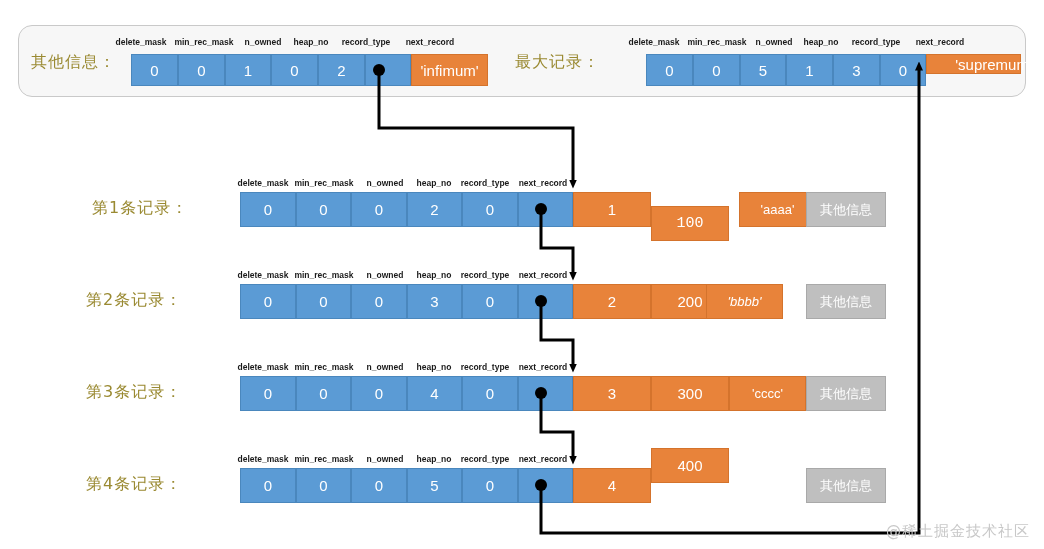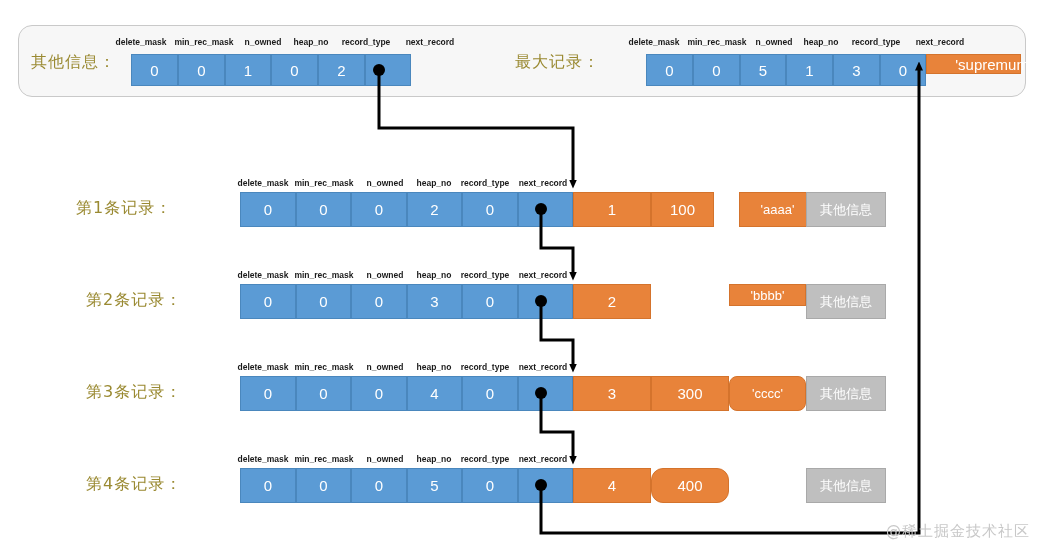--- a/index.html
+++ b/index.html
@@ -121,115 +121,117 @@
     <div class="hdr" style="left:268px; top:11px; width:48px;">heap_no</div>
     <div class="hdr" style="left:314px; top:11px; width:66px;">record_type</div>
     <div class="hdr" style="left:378px; top:11px; width:66px;">next_record</div>
 
     <div class="cell blue" style="left:112px; top:28px; width:47px; height:32px;">0</div>
     <div class="cell blue" style="left:159px; top:28px; width:47px; height:32px;">0</div>
     <div class="cell blue" style="left:206px; top:28px; width:46px; height:32px;">1</div>
     <div class="cell blue" style="left:252px; top:28px; width:47px; height:32px;">0</div>
     <div class="cell blue" style="left:299px; top:28px; width:47px; height:32px;">2</div>
     <div class="cell blue" style="left:346px; top:28px; width:46px; height:32px;"></div>
+    <div class="cell orange" style="left:392px; top:28px; width:77px; height:32px;">'infimum'</div>
 
     <div class="row-label" style="left:496px; top:26px;">最大记录：</div>
 
     <div class="hdr" style="left:605px; top:11px; width:60px;">delete_mask</div>
     <div class="hdr" style="left:663px; top:11px; width:70px;">min_rec_mask</div>
     <div class="hdr" style="left:731px; top:11px; width:48px;">n_owned</div>
     <div class="hdr" style="left:778px; top:11px; width:48px;">heap_no</div>
     <div class="hdr" style="left:824px; top:11px; width:66px;">record_type</div>
     <div class="hdr" style="left:888px; top:11px; width:66px;">next_record</div>
 
     <div class="cell blue" style="left:627px; top:28px; width:47px; height:32px;">0</div>
     <div class="cell blue" style="left:674px; top:28px; width:47px; height:32px;">0</div>
     <div class="cell blue" style="left:721px; top:28px; width:46px; height:32px;">5</div>
     <div class="cell blue" style="left:767px; top:28px; width:47px; height:32px;">1</div>
     <div class="cell blue" style="left:814px; top:28px; width:47px; height:32px;">3</div>
     <div class="cell blue" style="left:861px; top:28px; width:46px; height:32px;">0</div>
     <div class="cell orange" style="left:907px; top:28px; width:95px; height:20px;padding-left:40px;">'supremum'</div>
   </div>
 
-  <div class="row-label" style="left:76px; top:198px;">第1条记录：</div>
+  <div class="row-label" style="left:92px; top:198px;">第1条记录：</div>
 
   <div class="hdr" style="left:234px; top:178px; width:58px;">delete_mask</div>
   <div class="hdr" style="left:290px; top:178px; width:68px;">min_rec_mask</div>
   <div class="hdr" style="left:358px; top:178px; width:54px;">n_owned</div>
   <div class="hdr" style="left:406px; top:178px; width:56px;">heap_no</div>
   <div class="hdr" style="left:452px; top:178px; width:66px;">record_type</div>
   <div class="hdr" style="left:510px; top:178px; width:66px;">next_record</div>
 
   <div class="cell blue" style="left:240px; top:192px; width:56px; height:35px;">0</div>
   <div class="cell blue" style="left:296px; top:192px; width:55px; height:35px;">0</div>
   <div class="cell blue" style="left:351px; top:192px; width:56px; height:35px;">0</div>
   <div class="cell blue" style="left:407px; top:192px; width:55px; height:35px;">2</div>
   <div class="cell blue" style="left:462px; top:192px; width:56px; height:35px;">0</div>
   <div class="cell blue" style="left:518px; top:192px; width:55px; height:35px;"></div>
   <div class="cell orange" style="left:573px; top:192px; width:78px; height:35px;">1</div>
-  <div class="cell orange" style="left:651px; top:192px; width:63px; height:35px;">100</div>
+  <div class="cell orange" style="left:651px; top:206px; width:78px; height:35px;font-family:Liberation Mono, monospace;">100</div>
   <div class="cell orange quoted" style="left:729px; top:192px; width:77px; height:35px;margin-left:10px;">'aaaa'</div>
   <div class="cell gray cjk" style="left:806px; top:192px; width:80px; height:35px;">其他信息</div>
 
   <div class="row-label" style="left:86px; top:290px;">第2条记录：</div>
 
   <div class="hdr" style="left:234px; top:270px; width:58px;">delete_mask</div>
   <div class="hdr" style="left:290px; top:270px; width:68px;">min_rec_mask</div>
   <div class="hdr" style="left:358px; top:270px; width:54px;">n_owned</div>
   <div class="hdr" style="left:406px; top:270px; width:56px;">heap_no</div>
   <div class="hdr" style="left:452px; top:270px; width:66px;">record_type</div>
   <div class="hdr" style="left:510px; top:270px; width:66px;">next_record</div>
 
   <div class="cell blue" style="left:240px; top:284px; width:56px; height:35px;">0</div>
   <div class="cell blue" style="left:296px; top:284px; width:55px; height:35px;">0</div>
   <div class="cell blue" style="left:351px; top:284px; width:56px; height:35px;">0</div>
   <div class="cell blue" style="left:407px; top:284px; width:55px; height:35px;">3</div>
   <div class="cell blue" style="left:462px; top:284px; width:56px; height:35px;">0</div>
   <div class="cell blue" style="left:518px; top:284px; width:55px; height:35px;"></div>
   <div class="cell orange" style="left:573px; top:284px; width:78px; height:35px;">2</div>
-  <div class="cell orange quoted" style="left:729px; top:284px; width:77px; height:22px;">'bbbb'</div>
+  <div class="cell orange" style="left:651px; top:284px; width:78px; height:35px;">200</div>
+  <div class="cell orange quoted" style="left:706px; top:284px; width:77px; height:35px;font-style:italic;">'bbbb'</div>
   <div class="cell gray cjk" style="left:806px; top:284px; width:80px; height:35px;">其他信息</div>
 
   <div class="row-label" style="left:86px; top:382px;">第3条记录：</div>
 
   <div class="hdr" style="left:234px; top:362px; width:58px;">delete_mask</div>
   <div class="hdr" style="left:290px; top:362px; width:68px;">min_rec_mask</div>
   <div class="hdr" style="left:358px; top:362px; width:54px;">n_owned</div>
   <div class="hdr" style="left:406px; top:362px; width:56px;">heap_no</div>
   <div class="hdr" style="left:452px; top:362px; width:66px;">record_type</div>
   <div class="hdr" style="left:510px; top:362px; width:66px;">next_record</div>
 
   <div class="cell blue" style="left:240px; top:376px; width:56px; height:35px;">0</div>
   <div class="cell blue" style="left:296px; top:376px; width:55px; height:35px;">0</div>
   <div class="cell blue" style="left:351px; top:376px; width:56px; height:35px;">0</div>
   <div class="cell blue" style="left:407px; top:376px; width:55px; height:35px;">4</div>
   <div class="cell blue" style="left:462px; top:376px; width:56px; height:35px;">0</div>
   <div class="cell blue" style="left:518px; top:376px; width:55px; height:35px;"></div>
   <div class="cell orange" style="left:573px; top:376px; width:78px; height:35px;">3</div>
   <div class="cell orange" style="left:651px; top:376px; width:78px; height:35px;">300</div>
-  <div class="cell orange quoted" style="left:729px; top:376px; width:77px; height:35px;border-radius:8px;">'cccc'</div>
+  <div class="cell orange quoted" style="left:729px; top:376px; width:77px; height:35px;">'cccc'</div>
   <div class="cell gray cjk" style="left:806px; top:376px; width:80px; height:35px;">其他信息</div>
 
   <div class="row-label" style="left:86px; top:474px;">第4条记录：</div>
 
   <div class="hdr" style="left:234px; top:454px; width:58px;">delete_mask</div>
   <div class="hdr" style="left:290px; top:454px; width:68px;">min_rec_mask</div>
   <div class="hdr" style="left:358px; top:454px; width:54px;">n_owned</div>
   <div class="hdr" style="left:406px; top:454px; width:56px;">heap_no</div>
   <div class="hdr" style="left:452px; top:454px; width:66px;">record_type</div>
   <div class="hdr" style="left:510px; top:454px; width:66px;">next_record</div>
 
   <div class="cell blue" style="left:240px; top:468px; width:56px; height:35px;">0</div>
   <div class="cell blue" style="left:296px; top:468px; width:55px; height:35px;">0</div>
   <div class="cell blue" style="left:351px; top:468px; width:56px; height:35px;">0</div>
   <div class="cell blue" style="left:407px; top:468px; width:55px; height:35px;">5</div>
   <div class="cell blue" style="left:462px; top:468px; width:56px; height:35px;">0</div>
   <div class="cell blue" style="left:518px; top:468px; width:55px; height:35px;"></div>
   <div class="cell orange" style="left:573px; top:468px; width:78px; height:35px;">4</div>
-  <div class="cell orange" style="left:651px; top:468px; width:78px; height:35px;border-radius:12px;">400</div>
+  <div class="cell orange" style="left:651px; top:448px; width:78px; height:35px;">400</div>
   <div class="cell gray cjk" style="left:806px; top:468px; width:80px; height:35px;">其他信息</div>
 
   <svg id="arrows" viewBox="0 0 1044 549">
     <defs>
       <marker id="ah" markerWidth="9" markerHeight="9" refX="4.5" refY="4.5" orient="auto" markerUnits="userSpaceOnUse">
         <path d="M0,0.5 L9,4.5 L0,8.5 Z" fill="#000000"></path>
       </marker>
     </defs>
 
     <g>

